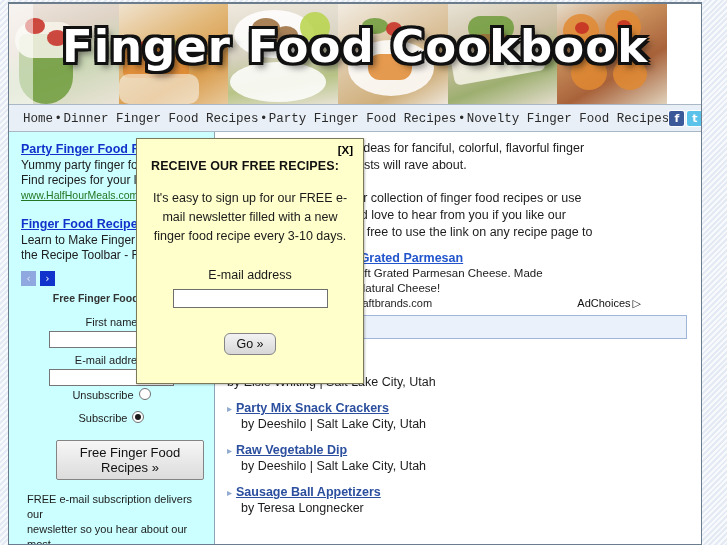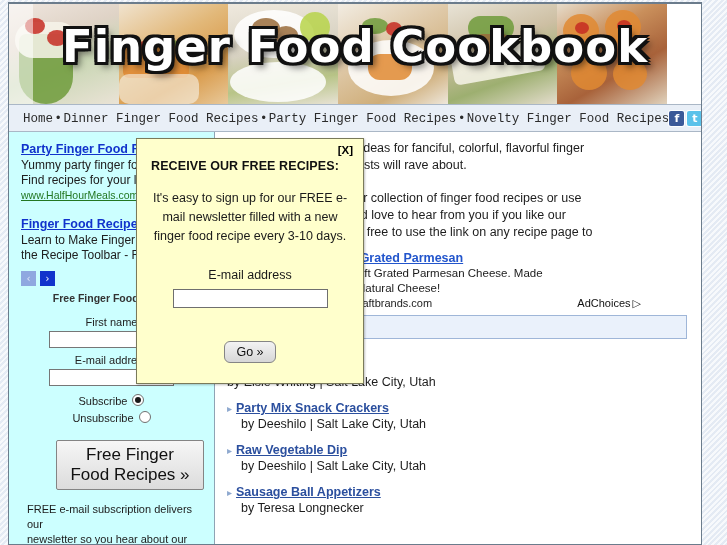--- a/index.html
+++ b/index.html
@@ -238,21 +238,21 @@
     position:absolute;
     left:2px; top:2px;
     width:6px; height:6px;
     border-radius:50%;
     background:#1a1a1a;
   }
   .big-btn {
     margin-top: 14px;
     padding: 4px 10px;
     font-family: "Liberation Sans", sans-serif;
-    font-size: 17px;
+    font-size: 13px;
     background: linear-gradient(#f6f6f6,#dcdcdc);
     border: 1px solid #848484;
     border-radius: 2px;
     color: #111;
     cursor: pointer;
     margin-left: 37px;
   }
   .side-note {
     font-size: 11px;
     color: #1b1b1b;
@@ -376,21 +376,21 @@
     margin: 7px auto 0 auto;
     width: 155px;
     height: 19px;
     border: 1px solid #6f6f6f;
     background: #ffffff;
     box-sizing: border-box;
     font-family: "Liberation Sans", sans-serif;
     font-size: 12px;
   }
   .modal-go {
-    margin-top: 33px;
+    margin-top: 25px;
     padding: 3px 11px;
     font-family: "Liberation Sans", sans-serif;
     font-size: 12.5px;
     background: linear-gradient(#f3f3f3,#d7d7d7);
     border: 1px solid #858585;
     border-radius: 6px;
     color: #111;
     cursor: pointer;
   }
 </style>
@@ -481,25 +481,25 @@
 
       <div class="ad-caption">Free Finger Food Recip</div>
 
       <div class="signup">
         <label>First name</label>
         <input type="text" value="" style="">
 
         <label>E-mail address</label>
         <input type="text" value="" style="">
 
+        <div class="radio-row" style="margin-top:2px;">
+          <span class="rl">Unsubscribe</span><span class="radio"></span>
+        </div>
         <div class="radio-row">
           <span class="rl">Subscribe</span><span class="radio on"></span>
-        </div>
-        <div class="radio-row" style="margin-top:2px;">
-          <span class="rl">Unsubscribe</span><span class="radio"></span>
         </div>
 
         <button class="big-btn">Free Finger Food Recipes »</button>
 
         <div class="side-note">
           <div>FREE e-mail subscription delivers our</div>
           <div>newsletter so you hear about our most</div>
         </div>
       </div>
     </div>

